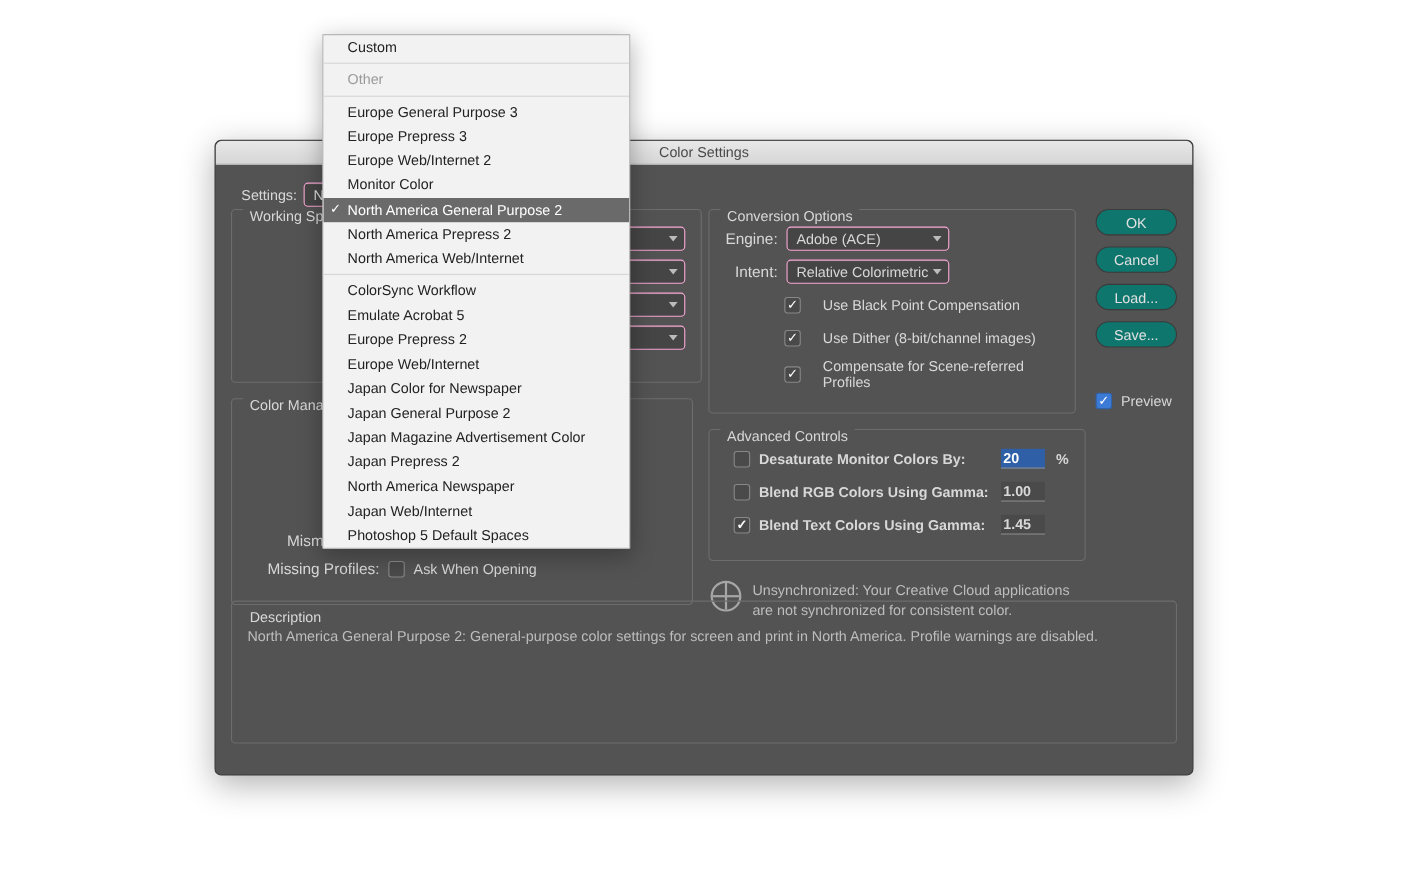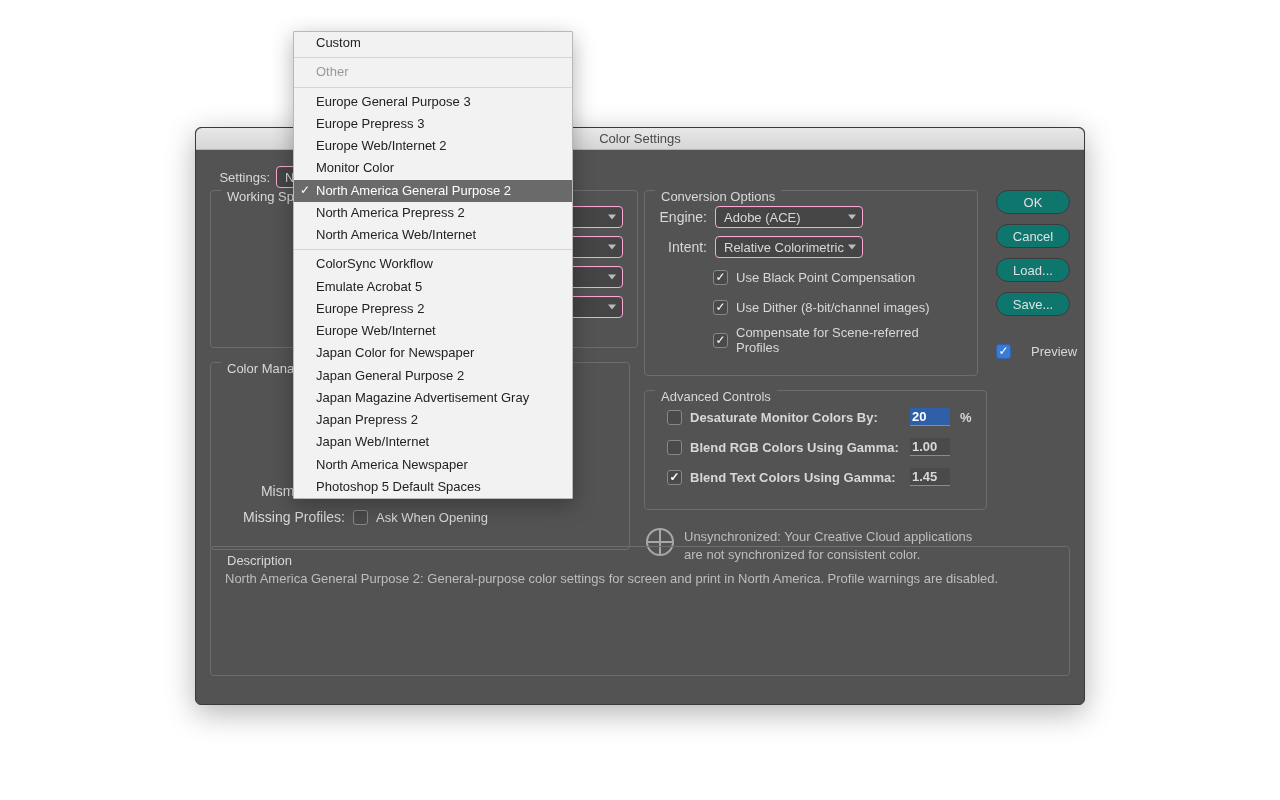--- a/index.html
+++ b/index.html
@@ -46,21 +46,21 @@
   }
   fieldset.desc-box { padding-top: 22px; }
   fieldset.desc-box legend { top: 6px; }
 
   .left-col { position:absolute; left:14px; top:40px; width:420px; }
   .right-col{ position:absolute; left:448px; top:40px; width:334px; }
   .btn-col  { position:absolute; right:14px; top:40px; width:74px; }
 
   .row { display:flex; align-items:center; margin-bottom:6px; min-height:24px; }
   .row .lbl { width:120px; text-align:right; margin-right:8px; color:#d8d8d8; font-size:14px; }
-  .row.check-row { padding-left: 54px; }
+  .row.check-row { padding-left: 54px; gap: 12px; }
   .row.check-row2 { padding-left: 8px; font-weight: bold; }
 
   .sel {
     display:inline-flex; align-items:center; justify-content:space-between;
     background:#454545; border:1px solid #f9a8d4; border-radius:4px;
     color:#d8d8d8; height:22px; padding:0 18px 0 8px;
     position:relative; font-size:13px; min-width:120px;
     box-shadow: inset 0 1px 0 rgba(255,255,255,0.05);
   }
   .sel::after{
@@ -250,21 +250,21 @@
         <div class="sync-icon"></div>
         <div class="sync-text">Unsynchronized: Your Creative Cloud applications are not synchronized for consistent color.</div>
       </div>
     </div>
 
     <div class="btn-col">
       <div class="btn">OK</div>
       <div class="btn">Cancel</div>
       <div class="btn">Load...</div>
       <div class="btn">Save...</div>
-      <div class="row" style="margin-top:23px;gap:12px;">
+      <div class="row" style="margin-top:36px;">
         <span class="cbox blue checked"></span>
         <span>Preview</span>
       </div>
     </div>
 
     <div class="bottom">
       <fieldset class="desc-box" style="height:130px;">
         <legend>Description</legend>
         <div class="desc-text">North America General Purpose 2:  General-purpose color settings for screen and print in North America. Profile warnings are disabled.</div>
       </fieldset>
@@ -285,18 +285,18 @@
     <div class="pitem selected">North America General Purpose 2</div>
     <div class="pitem">North America Prepress 2</div>
     <div class="pitem">North America Web/Internet</div>
     <hr>
     <div class="pitem">ColorSync Workflow</div>
     <div class="pitem">Emulate Acrobat 5</div>
     <div class="pitem">Europe Prepress 2</div>
     <div class="pitem">Europe Web/Internet</div>
     <div class="pitem">Japan Color for Newspaper</div>
     <div class="pitem">Japan General Purpose 2</div>
-    <div class="pitem">Japan Magazine Advertisement Gray</div>
+    <div class="pitem">Japan Magazine Advertisement Color</div>
     <div class="pitem">Japan Prepress 2</div>
+    <div class="pitem">North America Newspaper</div>
     <div class="pitem">Japan Web/Internet</div>
-    <div class="pitem">North America Newspaper</div>
     <div class="pitem">Photoshop 5 Default Spaces</div>
   </div>
 
 </body></html>

